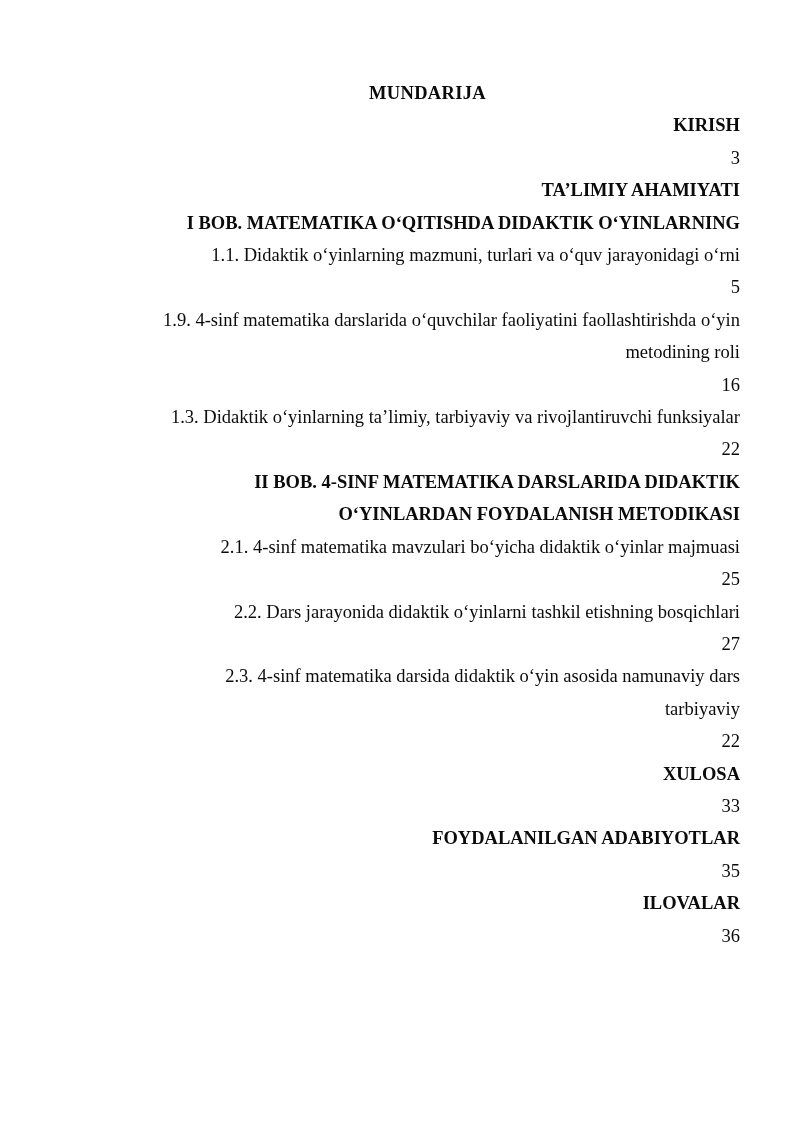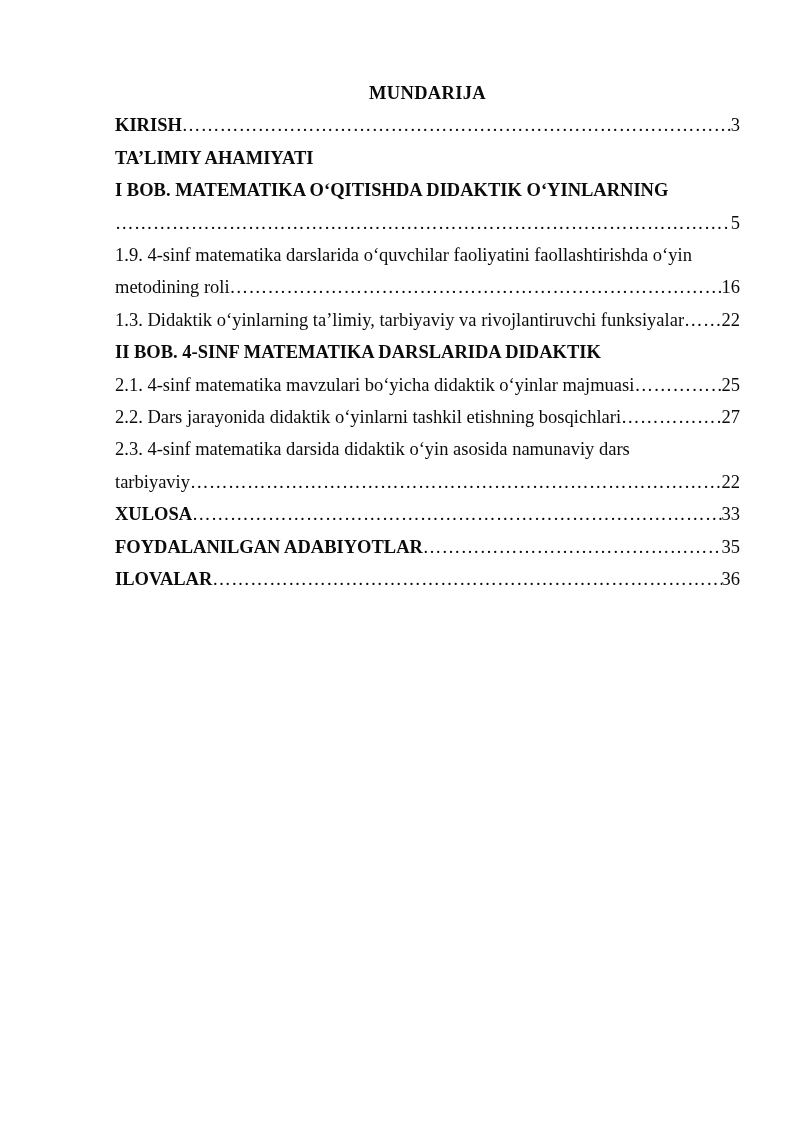--- a/index.html
+++ b/index.html
@@ -21,20 +21,21 @@
     overflow: hidden;
   }
   .toc-title {
     text-align: center;
     font-weight: bold;
     letter-spacing: 0.3px;
   }
   .toc-line {
     display: flex;
     align-items: flex-end;
+    flex-direction: column;
   }
   .toc-label {
     white-space: pre;
     flex: 0 0 auto;
   }
   .toc-label.bold {
     font-weight: bold;
   }
   .toc-leader {
     flex: 1 1 0;
@@ -59,38 +60,42 @@
         <span class="toc-leader">………………………………………………………………………………………………………………</span>
         <span class="toc-page-num">3</span>
       </div>
       <div class="toc-line">
         <span class="toc-label bold">TA’LIMIY AHAMIYATI</span>
       </div>
       <div class="toc-line">
         <span class="toc-label bold">I BOB. MATEMATIKA O‘QITISHDA DIDAKTIK O‘YINLARNING</span>
       </div>
       <div class="toc-line">
+        <span class="toc-label">1.1. Didaktik o‘yinlarning mazmuni, turlari va o‘quv jarayonidagi o‘rni</span>
         <span class="toc-leader">………………………………………………………………………………………………………………</span>
         <span class="toc-page-num">5</span>
       </div>
       <div class="toc-line">
         <span class="toc-label">1.9. 4-sinf matematika darslarida o‘quvchilar faoliyatini faollashtirishda o‘yin</span>
       </div>
       <div class="toc-line">
         <span class="toc-label">metodining roli</span>
         <span class="toc-leader">………………………………………………………………………………………………………………</span>
         <span class="toc-page-num">16</span>
       </div>
       <div class="toc-line">
         <span class="toc-label">1.3. Didaktik o‘yinlarning ta’limiy, tarbiyaviy va rivojlantiruvchi funksiyalar</span>
         <span class="toc-leader">………………………………………………………………………………………………………………</span>
         <span class="toc-page-num">22</span>
       </div>
       <div class="toc-line">
         <span class="toc-label bold">II BOB. 4-SINF MATEMATIKA DARSLARIDA DIDAKTIK</span>
+      </div>
+      <div class="toc-line">
+        <span class="toc-label bold">O‘YINLARDAN FOYDALANISH METODIKASI</span>
       </div>
       <div class="toc-line">
         <span class="toc-label">2.1. 4-sinf matematika mavzulari bo‘yicha didaktik o‘yinlar majmuasi</span>
         <span class="toc-leader">………………………………………………………………………………………………………………</span>
         <span class="toc-page-num">25</span>
       </div>
       <div class="toc-line">
         <span class="toc-label">2.2. Dars jarayonida didaktik o‘yinlarni tashkil etishning bosqichlari</span>
         <span class="toc-leader">………………………………………………………………………………………………………………</span>
         <span class="toc-page-num">27</span>

